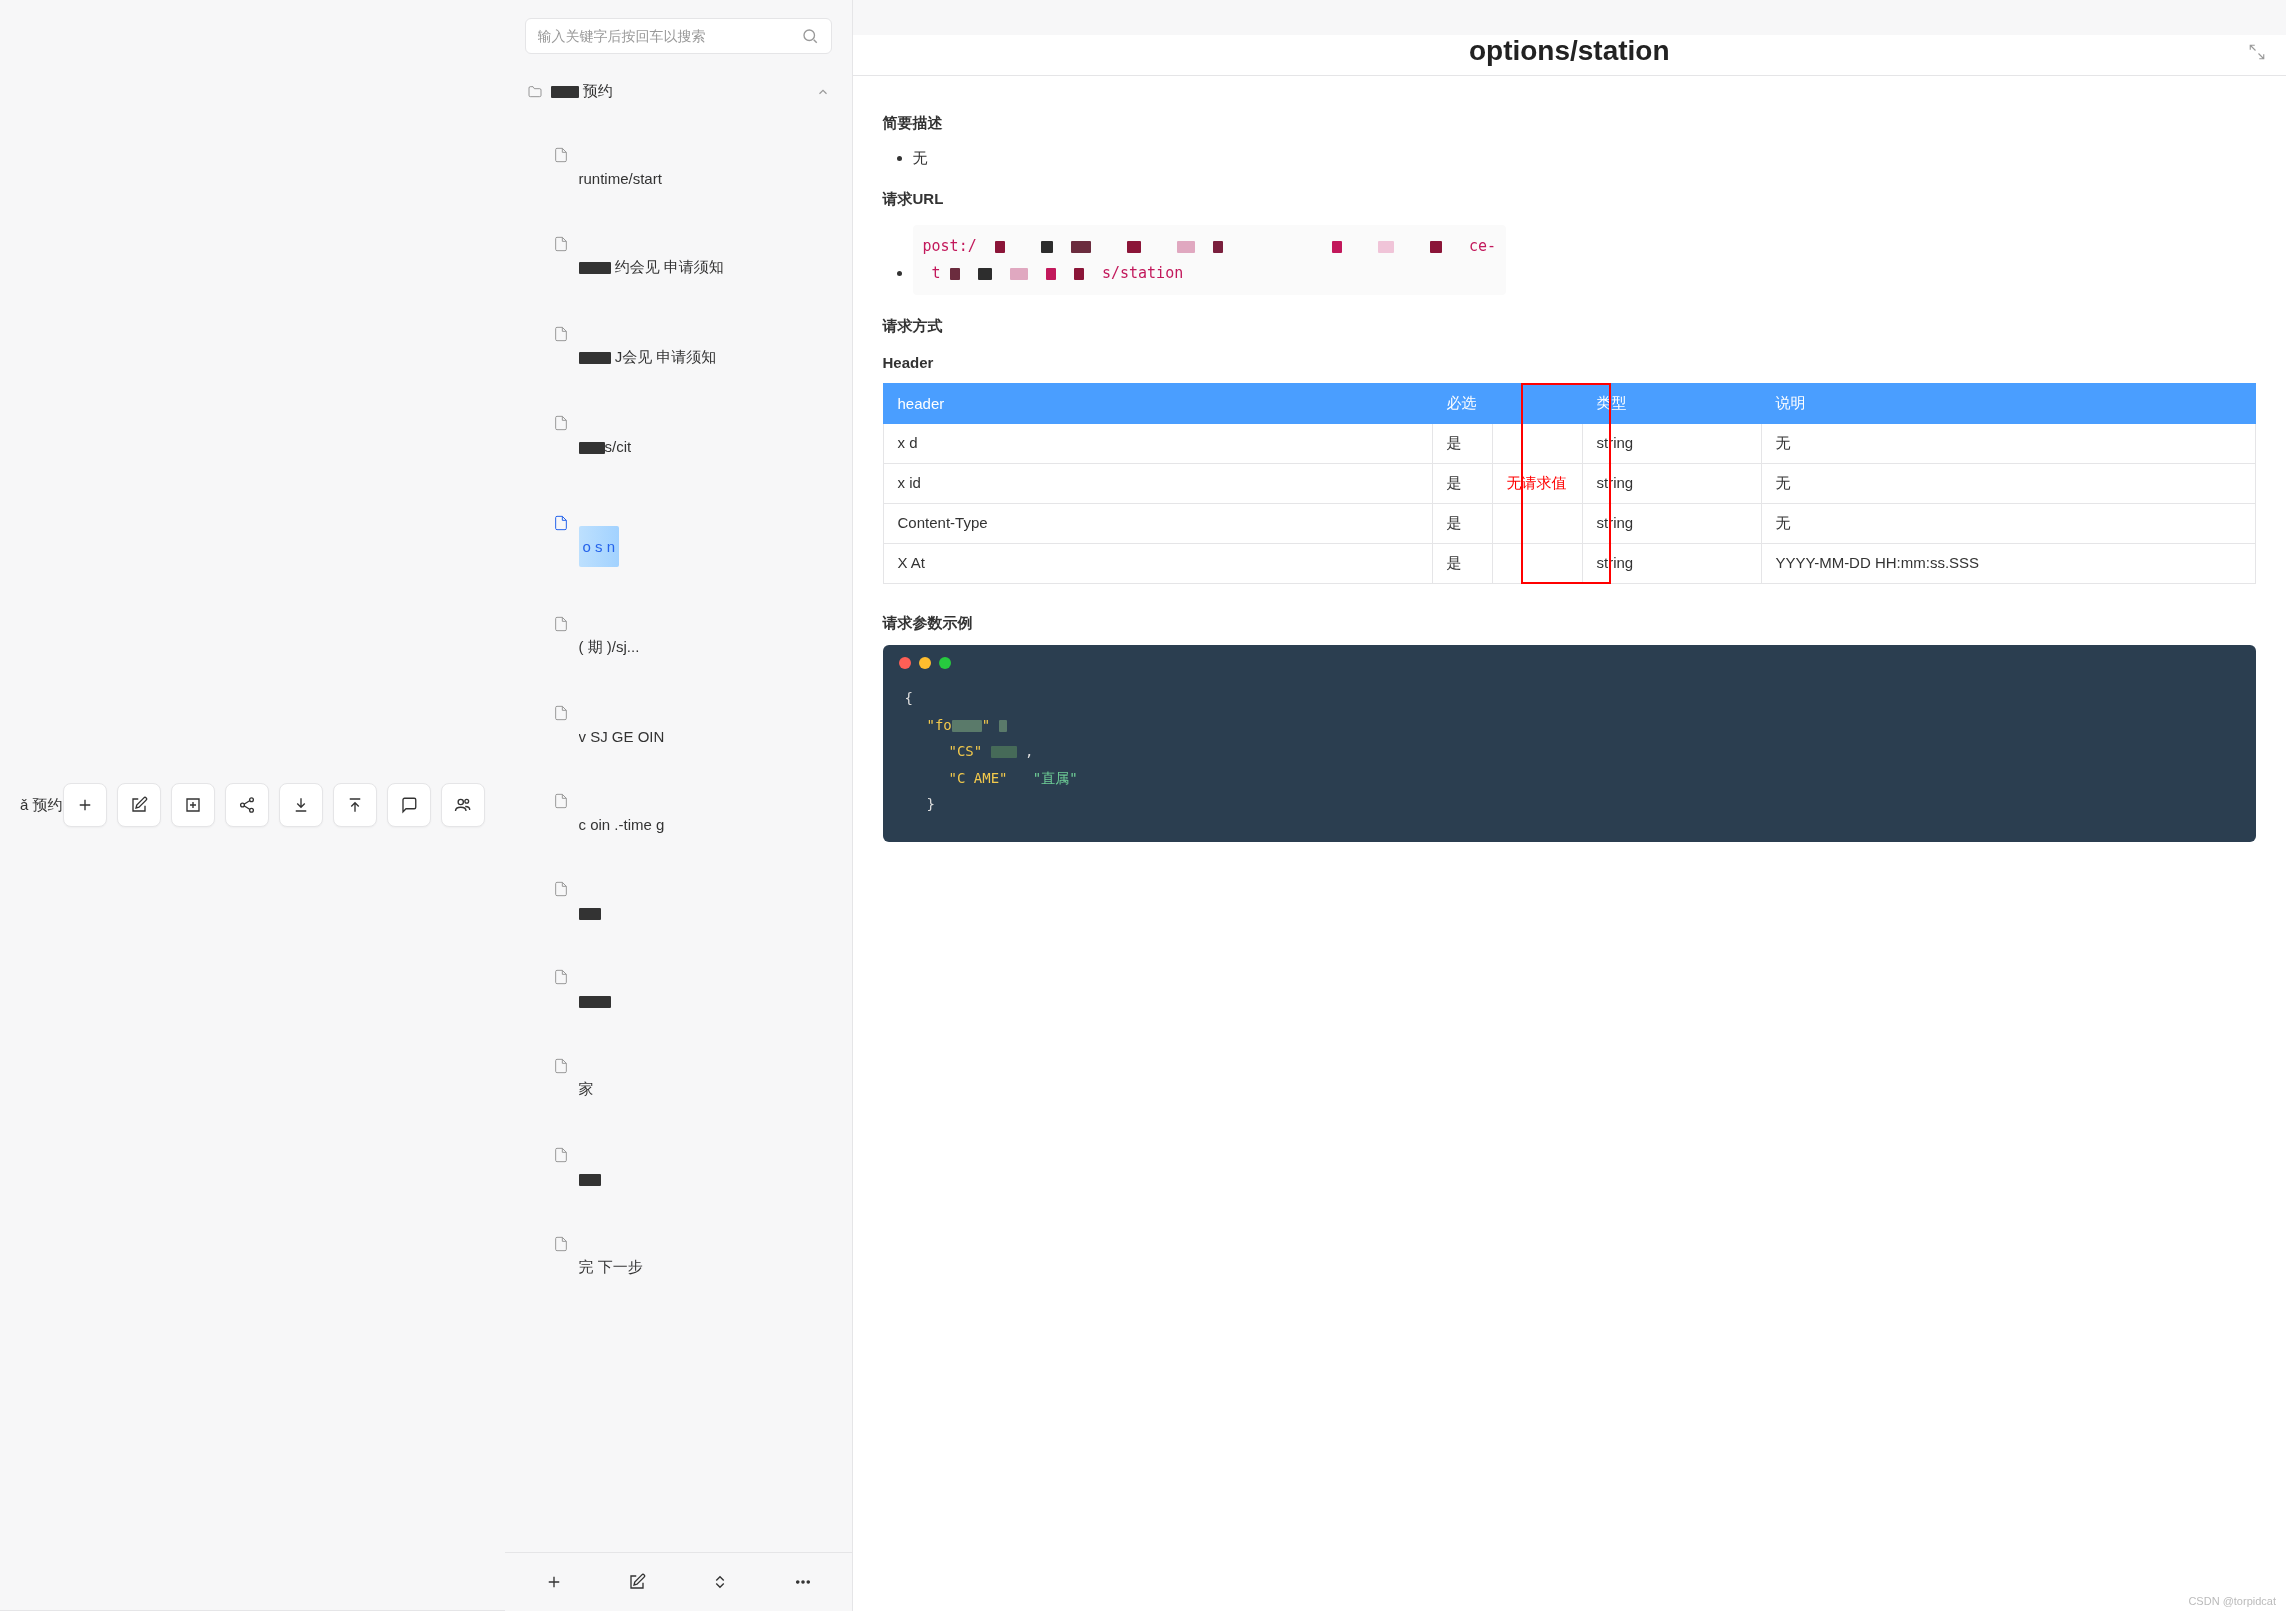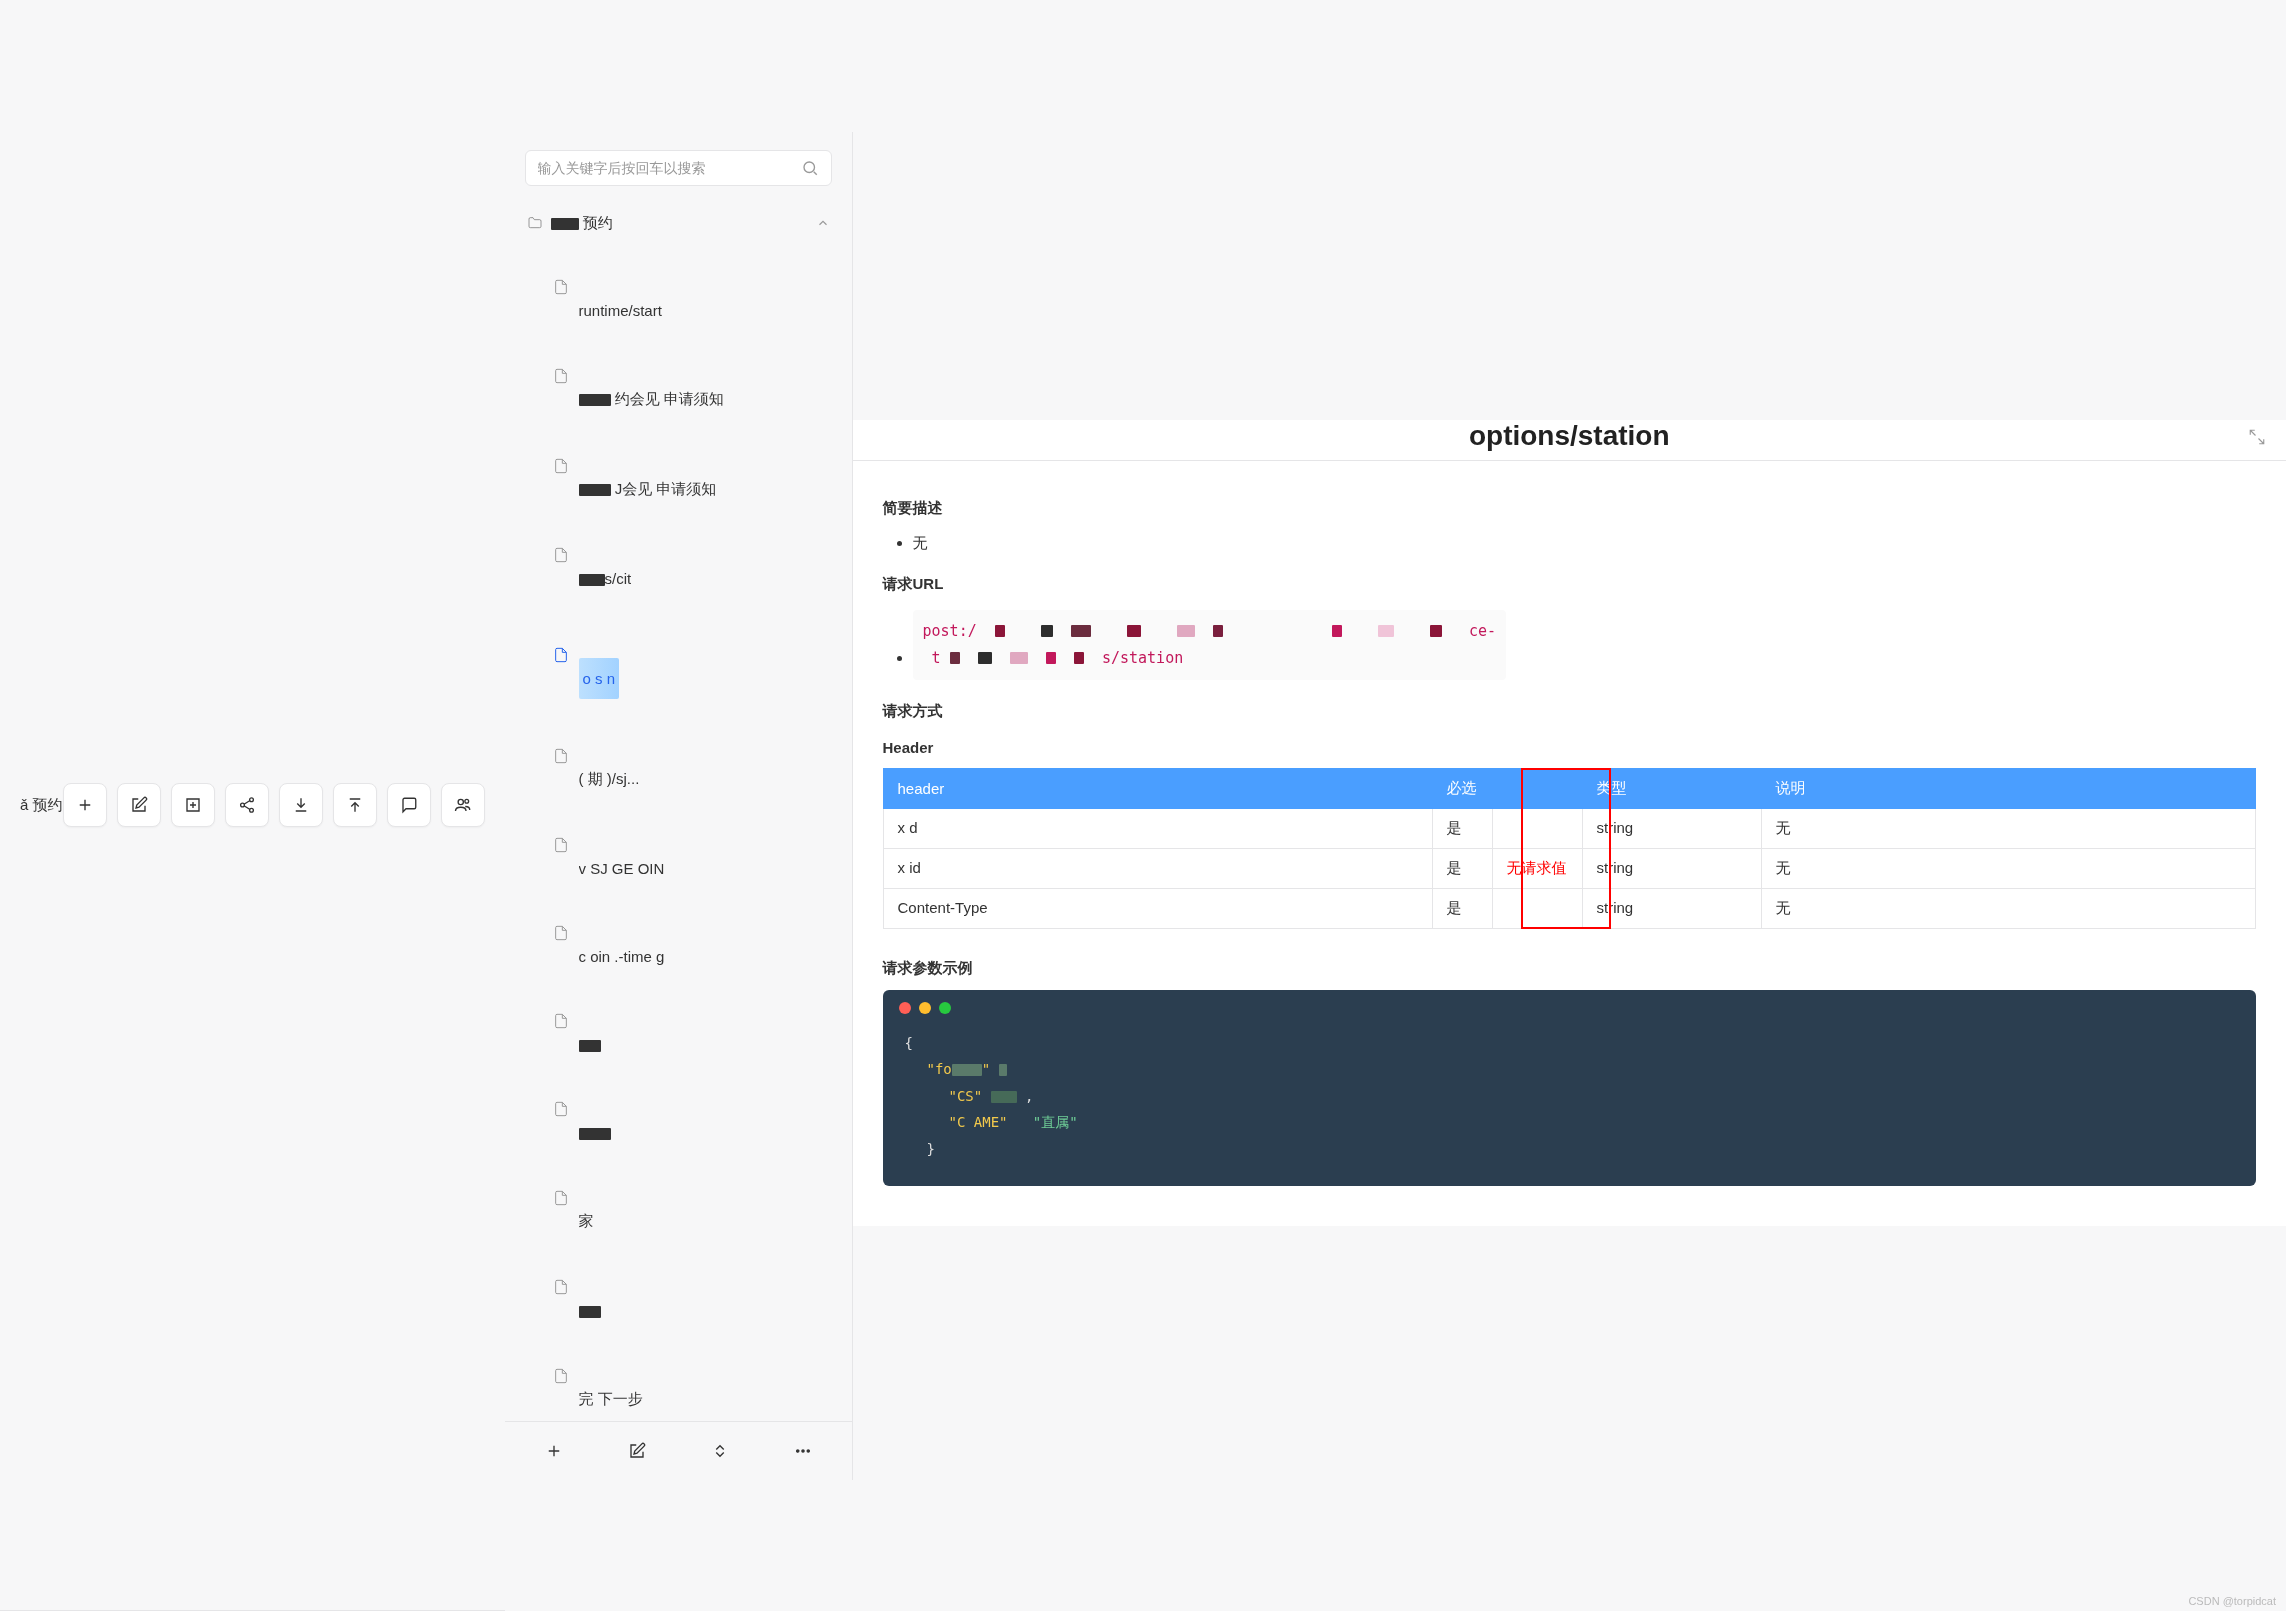--- a/index.html
+++ b/index.html
@@ -3,21 +3,21 @@
   <meta charset="utf-8">
   <style>
     * { margin: 0; padding: 0; box-sizing: border-box; }
     body { font-family: -apple-system, BlinkMacSystemFont, "Segoe UI", sans-serif; background: #f7f7f8; color: #333; font-size: 14px; }
     .app { display: flex; flex-direction: row; height: 100vh; }
     .topbar { display: flex; align-items: center; justify-content: space-between; padding: 14px 20px; border-bottom: 1px solid #e5e5e7; background: #f7f7f8; }
     .topbar-left { font-size: 15px; color: #333; font-weight: 500;}
     .topbar-actions { display: flex; gap: 10px; }
     .icon-btn { width: 44px; height: 44px; background: #fff; border: 1px solid #e5e5e7; border-radius: 8px; display: flex; align-items: center; justify-content: center; cursor: pointer; box-shadow: 0 1px 2px rgba(0,0,0,0.04); }
     .icon-btn svg { width: 18px; height: 18px; stroke: #333; fill: none; stroke-width: 1.8; }
-    .main { display: flex; flex: 1; overflow: hidden; align-items: center; }
+    .main { display: flex; flex: 1; overflow: hidden; }
     .sidebar { width: 348px; display: flex; flex-direction: column; border-right: 1px solid #e5e5e7; background: #f7f7f8; }
     .search-wrap { padding: 18px 20px; }
     .search-box { display: flex; align-items: center; background: #fff; border: 1px solid #e5e5e7; border-radius: 6px; padding: 8px 12px; }
     .search-input { flex: 1; border: none; outline: none; font-size: 14px; color: #333; background: transparent; }
     .search-input::placeholder { color: #999; }
     .search-icon { width: 18px; height: 18px; stroke: #999; fill: none; stroke-width: 1.8; }
     .nav { flex: 1; overflow-y: auto; padding: 0 8px; }
     .nav-folder { display: flex; align-items: center; padding: 10px 14px; cursor: pointer; font-size: 15px; color: #333; }
     .nav-folder .folder-icon { width: 16px; height: 16px; margin-right: 8px; stroke: #666; fill: none; }
     .nav-folder .chevron { margin-left: auto; width: 14px; height: 14px; stroke: #999; fill: none; stroke-width:2;}
@@ -303,20 +303,27 @@
                   <td>string</td>
                   <td>无</td>
                 </tr>
             <tr>
                   <td>Content-Type</td>
                   <td>是</td>
                   <td></td>
                   <td>string</td>
                   <td>无</td>
                 </tr>
+            <tr>
+                  <td>X                                                    At</td>
+                  <td>是</td>
+                  <td></td>
+                  <td>string</td>
+                  <td>YYYY-MM-DD HH:mm:ss.SSS</td>
+                </tr>
           </tbody>
         </table>
         <div class="red-box" style="left:46.5%; top:0px; width:90px; height:100%;"></div>
         </div>
 
         <h4 style="margin-top:30px">请求参数示例</h4>
 
         <div class="code-block">
           <div class="code-header">
             <div class="dot r"></div>

